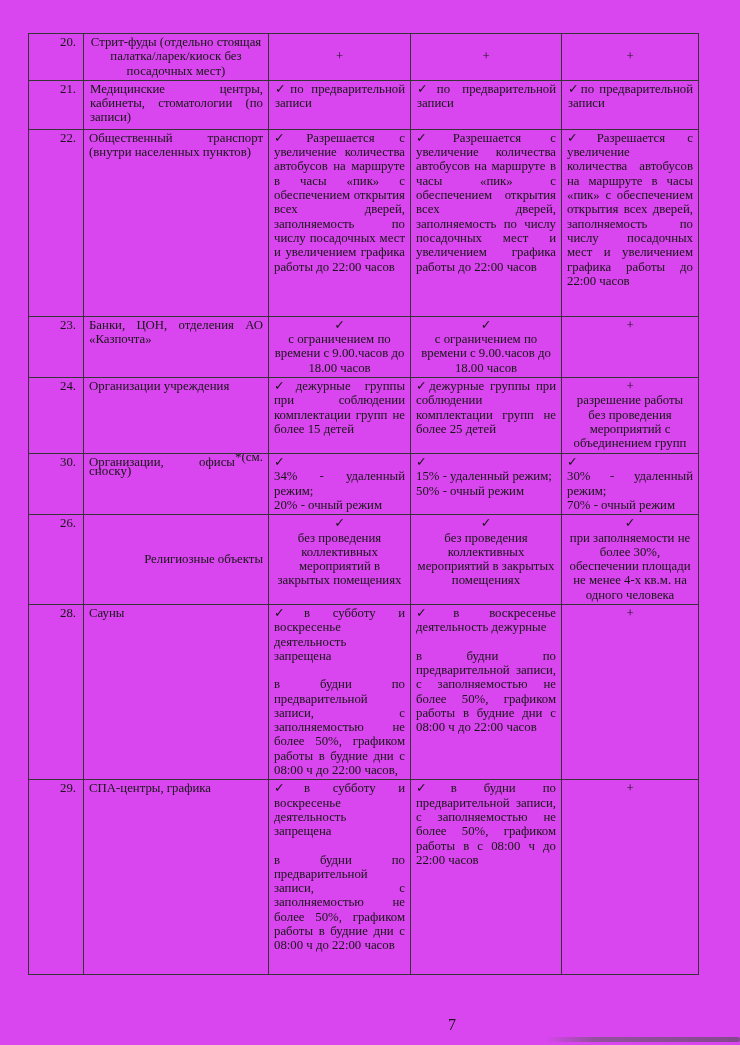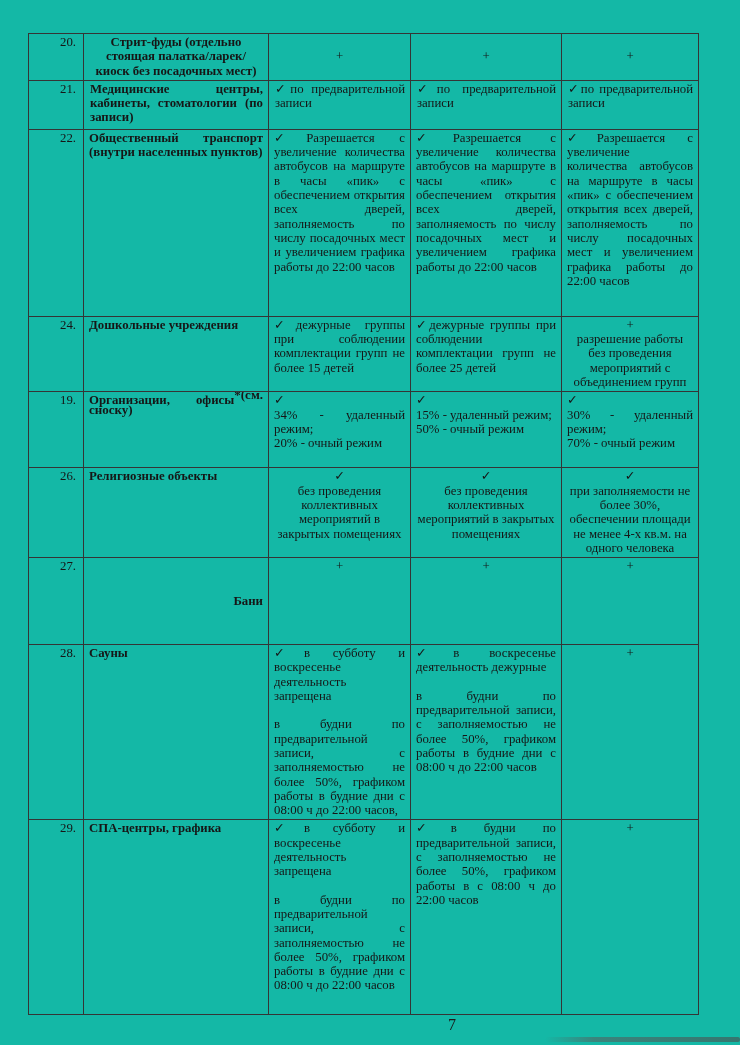--- a/index.html
+++ b/index.html
@@ -2,34 +2,34 @@
 <html><head>
 <meta charset="utf-8">
 <style>
   html,body{margin:0;padding:0;}
   body{
     width:740px;height:1045px;position:relative;overflow:hidden;
     background:#ffffff;
     font-family:"Liberation Serif","DejaVu Serif",serif;
     color:#161616;
   }
-  .sheet{position:absolute;inset:0;background:#14b8a6;}
+  .sheet{position:absolute;inset:0;background:#d946ef;}
   table.doc{
     position:absolute;left:28px;top:33px;width:670px;
     border-collapse:collapse;table-layout:fixed;
   }
   td{
     border:1.4px solid #353535;
     vertical-align:top;
     padding:1px 5px 2px 5px;
     font-size:12.8px;line-height:14.3px;
     overflow:hidden;
   }
   td.num{text-align:right;padding-right:7px;}
-  td.cat{text-align:justify;font-weight:bold;}
+  td.cat{text-align:justify;}
   td.cell p{margin:0;}
   .a-center{text-align:center;}
   .a-justify{text-align:justify;}
   .a-left{text-align:left;}
   .gap{margin-top:14px !important;}
   sup.fnote{font-size:13px;line-height:0;vertical-align:super;}
   
   tr:nth-child(1) td{height:39px;}
   tr:nth-child(1) td.cat{text-align:center;}
   tr:nth-child(1) td.cell{vertical-align:middle;}
@@ -99,35 +99,50 @@
             <p class="a-justify">✓Разрешается с увеличение количества автобусов на маршруте в часы «пик» с обеспечением открытия всех дверей, заполняемость по числу посадочных мест и увеличением графика работы до 22:00 часов</p>
           </td>
           <td class="cell">
             <p class="a-justify">✓Разрешается с увеличение количества автобусов на маршруте в часы «пик» с обеспечением открытия всех дверей, заполняемость по числу посадочных мест и увеличением графика работы до 22:00 часов</p>
           </td>
           <td class="cell">
             <p class="a-justify">✓Разрешается с увеличение количества автобусов на маршруте в часы «пик» с обеспечением открытия всех дверей, заполняемость по числу посадочных мест и увеличением графика работы до 22:00 часов</p>
           </td>
         </tr>
         <tr>
+          <td class="num">23.</td>
+          <td class="cat">Банки, ЦОН, отделения АО «Казпочта»</td>
+          <td class="cell">
+            <p class="a-center">✓</p>
+            <p class="a-center">с ограничением по времени с 9.00.часов до 18.00 часов</p>
+          </td>
+          <td class="cell">
+            <p class="a-center">✓</p>
+            <p class="a-center">с ограничением по времени с 9.00.часов до 18.00 часов</p>
+          </td>
+          <td class="cell">
+            <p class="a-center">+</p>
+          </td>
+        </tr>
+        <tr>
           <td class="num">24.</td>
-          <td class="cat">Дошкольные учреждения</td>
+          <td class="cat">Организации учреждения</td>
           <td class="cell">
             <p class="a-justify">✓дежурные группы при соблюдении комплектации групп не более 15 детей</p>
           </td>
           <td class="cell">
             <p class="a-justify">✓дежурные группы при соблюдении комплектации групп не более 25 детей</p>
           </td>
           <td class="cell">
             <p class="a-center">+</p>
             <p class="a-center">разрешение работы без проведения мероприятий с объединением групп</p>
           </td>
         </tr>
         <tr>
-          <td class="num">19.</td>
+          <td class="num">30.</td>
           <td class="cat">Организации, офисы<sup class="fnote">*(см. сноску)</sup></td>
           <td class="cell">
             <p class="a-left">✓</p>
             <p class="a-justify">34% - удаленный режим;</p>
             <p class="a-left">20% - очный режим</p>
           </td>
           <td class="cell">
             <p class="a-left">✓</p>
             <p class="a-justify">15% - удаленный режим;</p>
             <p class="a-left">50% - очный режим</p>
@@ -145,33 +160,20 @@
             <p class="a-center">✓</p>
             <p class="a-center">без проведения коллективных мероприятий в закрытых помещениях</p>
           </td>
           <td class="cell">
             <p class="a-center">✓</p>
             <p class="a-center">без проведения коллективных мероприятий в закрытых помещениях</p>
           </td>
           <td class="cell">
             <p class="a-center">✓</p>
             <p class="a-center">при заполняемости не более 30%, обеспечении площади не менее 4-х кв.м. на одного человека</p>
-          </td>
-        </tr>
-        <tr>
-          <td class="num">27.</td>
-          <td class="cat">Бани</td>
-          <td class="cell">
-            <p class="a-center">+</p>
-          </td>
-          <td class="cell">
-            <p class="a-center">+</p>
-          </td>
-          <td class="cell">
-            <p class="a-center">+</p>
           </td>
         </tr>
         <tr>
           <td class="num">28.</td>
           <td class="cat">Сауны</td>
           <td class="cell">
             <p class="a-justify">✓в субботу и воскресенье деятельность запрещена</p>
             <p class="a-justify gap">в будни по предварительной записи, с заполняемостью не более 50%, графиком работы в будние дни с 08:00 ч до 22:00 часов,</p>
           </td>
           <td class="cell">

